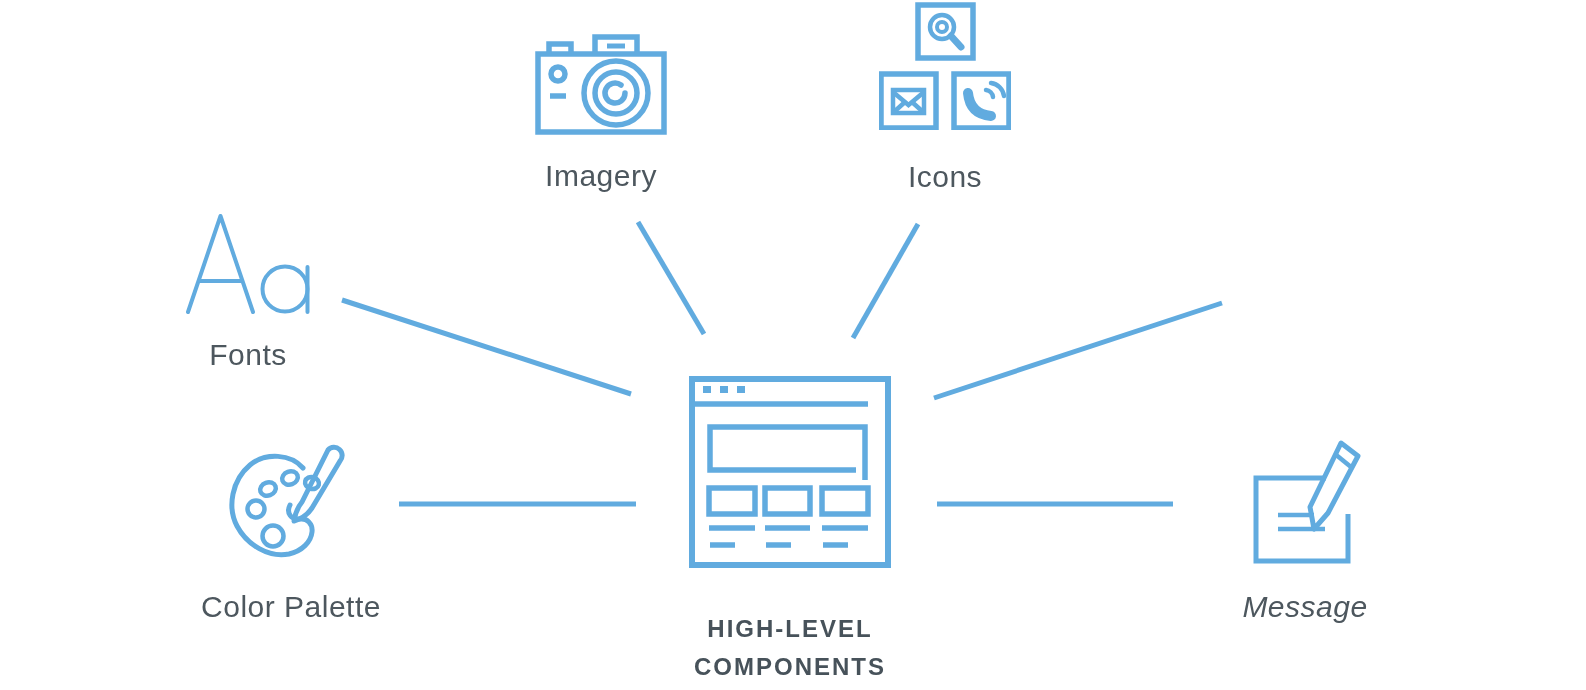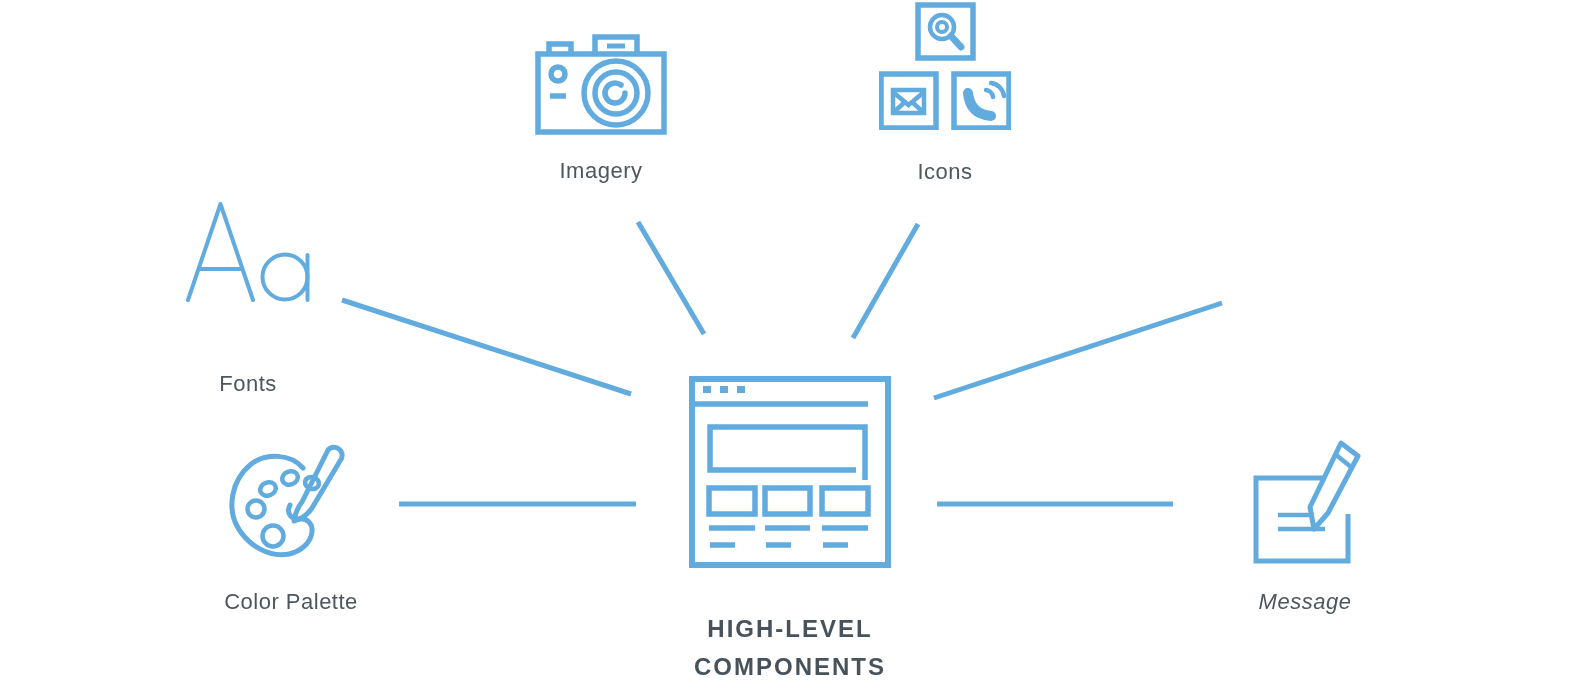--- a/index.html
+++ b/index.html
@@ -39,34 +39,34 @@
     fill: none;
     stroke: currentColor;
     vector-effect: none;
   }
   .icon .fill {
     fill: currentColor;
     stroke: none;
   }
   .node-label {
     margin-top: 24px;
-    font-size: 22px;
+    font-size: 30px;
     line-height: 1.1;
     color: var(--color-label, #4D575E);
     letter-spacing: 0.5px;
     white-space: nowrap;
     text-align: center;
   }
   #node-icons .node-label { margin-top: 30px; }
   #node-patterns .node-label { margin-top: 18px; }
   #node-color-palette .node-label { margin-top: 21px; }
 
   #node-imagery       { left: 501px;  top: 33px;  width: 200px; }
   #node-icons         { left: 845px;  top: 2px;   width: 200px; }
-  #node-fonts         { left: 148px;  top: 200px; width: 200px; gap: 46px; }
+  #node-fonts         { left: 148px;  top: 212px; width: 200px; }
   #node-patterns      { left: 1220px; top: 198px; width: 212px; }
   #node-color-palette { left: 191px;  top: 443px; width: 200px; }
   #node-message       { left: 1205px; top: 440px; width: 200px; font-style: italic; }
   #node-center        { left: 660px;  top: 376px; width: 260px; }
 
   .center-title {
     margin-top: 42px;
     font-size: 24px;
     font-weight: 700;
     line-height: 38px;

